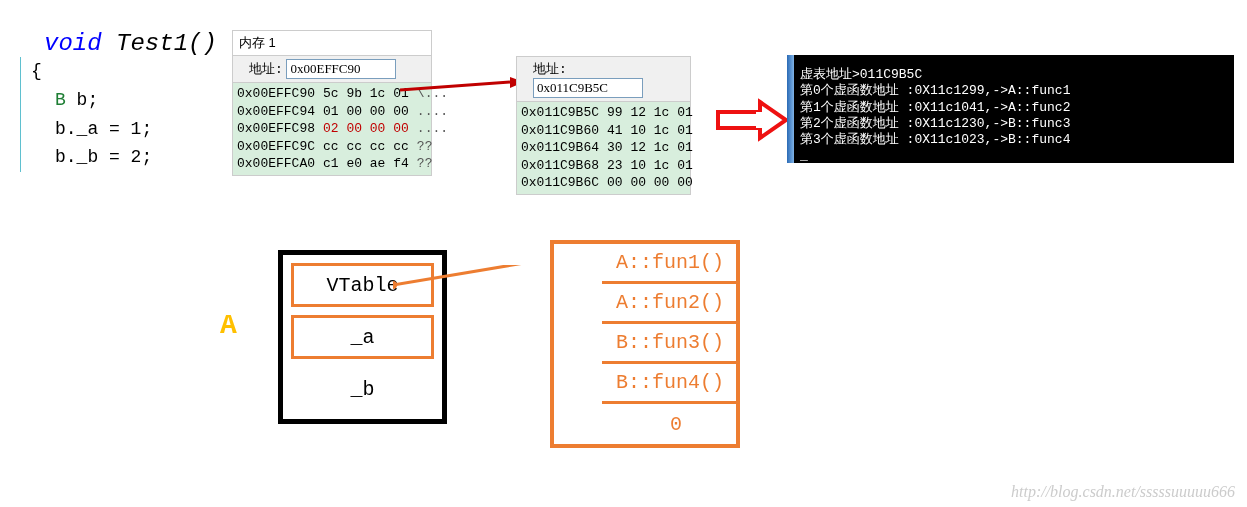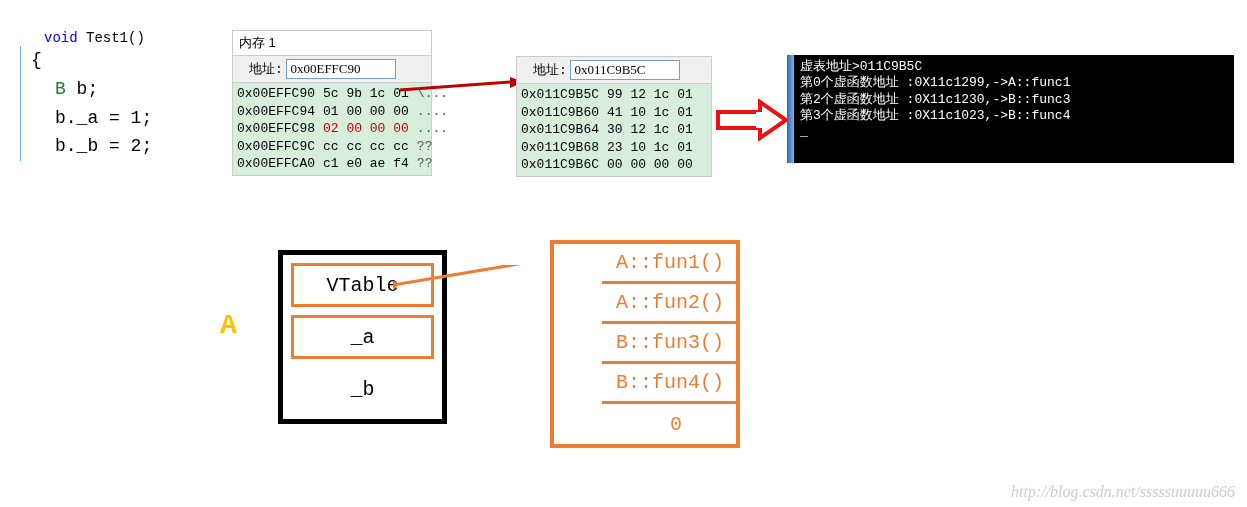--- a/index.html
+++ b/index.html
@@ -4,35 +4,35 @@
 <style>
   * { box-sizing: border-box; font-family: "Consolas", "Courier New", monospace; }
   body { margin: 0; width: 1247px; height: 507px; background: #fff; position: relative; }
 
   
   .code-panel { position: absolute; left: 20px; top: 30px; width: 200px; background: #fff; }
   .code-line { font-size: 18px; color: #000; padding-left: 24px; line-height: 1.6; }
   .gut { border-left: 1px solid #5fc0cf; padding-left: 10px; }
   .kw-void { color: #0000ff; }
   .type-B  { color: #1e7e34; }
-  .partial-top { color:#0000ff; font-size:14px; padding-left:24px; }
+  .partial-top { color:#0000ff; font-size:24px; padding-left:24px;font-style:italic; }
 
   
   .mem-panel { position: absolute; background: #fde047; border: 1px solid #ccc; font-size: 13px; }
   .mem-tab   { background: #fff; padding: 3px 6px; border-bottom: 1px solid #ccc; font-family: "Microsoft YaHei", sans-serif; }
   .mem-addr  { padding: 3px 16px; background: #f0f0f0; border-bottom: 1px solid #ccc; font-family: "Microsoft YaHei", sans-serif; }
   .mem-addr input { width: 110px; font-family: Consolas; font-size: 13px; border: 1px solid #7a9ebd; padding: 1px 3px; }
   .mem-body  { background: #d8eedd; padding: 2px 4px; }
   .mem-row   { display: flex; gap: 8px; line-height: 1.35; white-space: pre; }
   .mem-row .bytes { color: #000; }
   .mem-row .bytes.red { color: #c00000; }
   .mem-row .asc { color: #555; }
 
   
-  .console { position: absolute; left: 794px; top: 55px; width: 440px; height: 108px; background: #000; color: #fff; font-size: 13px; padding: 4px 6px; }
+  .console { position: absolute; left: 794px; top: 55px; width: 440px; height: 108px; background: #000; color: #fff; font-size: 13px; padding: 12px 6px; }
   .console .ln { white-space: pre; font-family: SimSun, "Courier New", monospace; line-height: 1.25; }
   .console-bar { position: absolute; left: 787px; top: 55px; width: 7px; height: 108px;
                  background: linear-gradient(to right,#2a6ab5,#7fb2e6); }
 
   
   .arrow-red { position: absolute; }
   .arrow-red svg { overflow: visible; }
 
   
   .diagram { position: absolute; left: 210px; top: 250px; }
@@ -83,21 +83,21 @@
   </div>
 </div>
 
 <div class="arrow-red" style="left:400px; top:80px;">
   <svg width="130" height="30">
     <line x1="0" y1="10" x2="110" y2="2" stroke="#c00000" stroke-width="3"></line>
     <polygon points="110,-3 124,2 110,8" fill="#c00000"></polygon>
   </svg>
 </div>
 
-<div class="mem-panel" style="left:516px; top:56px; width:196px;">
+<div class="mem-panel" style="left:516px; top:56px; width:175px;">
   <div class="mem-addr">
     <span>地址:</span>
     <input value="0x011C9B5C" style="">
   </div>
   <div class="mem-body">
     <div class="mem-row"><span>0x011C9B5C</span><span class="bytes">99 12 1c 01</span></div>
     <div class="mem-row"><span>0x011C9B60</span><span class="bytes">41 10 1c 01</span></div>
     <div class="mem-row"><span>0x011C9B64</span><span class="bytes">30 12 1c 01</span></div>
     <div class="mem-row"><span>0x011C9B68</span><span class="bytes">23 10 1c 01</span></div>
     <div class="mem-row"><span>0x011C9B6C</span><span class="bytes">00 00 00 00</span></div>
@@ -109,20 +109,21 @@
     <rect x="0" y="12" width="42" height="16" fill="none" stroke="#e11" stroke-width="4"></rect>
     <polygon points="42,2 68,20 42,38" fill="none" stroke="#e11" stroke-width="4"></polygon>
     <rect x="38" y="12" width="8" height="16" fill="#fff"></rect>
   </svg>
 </div>
 
 <div class="console-bar"></div>
 <div class="console">
   <div class="ln">虚表地址&gt;011C9B5C</div>
   <div class="ln">第0个虚函数地址 :0X11c1299,-&gt;A::func1</div>
+  <div class="ln">第1个虚函数地址 :0X11c1041,-&gt;A::func2</div>
   <div class="ln">第2个虚函数地址 :0X11c1230,-&gt;B::func3</div>
   <div class="ln">第3个虚函数地址 :0X11c1023,-&gt;B::func4</div>
   <div class="ln">_</div>
 </div>
 
 <div class="diagram">
   <div class="label-A">A</div>
 
   <div class="obj-box">
     <div class="obj-cell">VTable</div>

